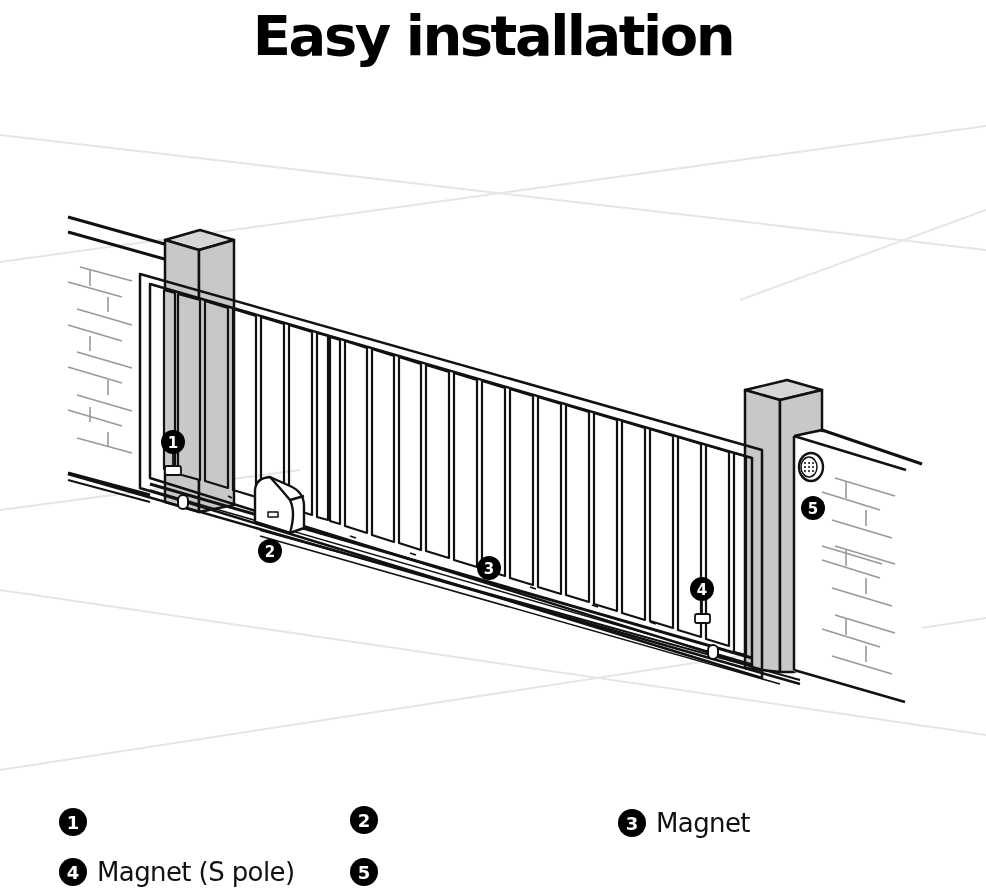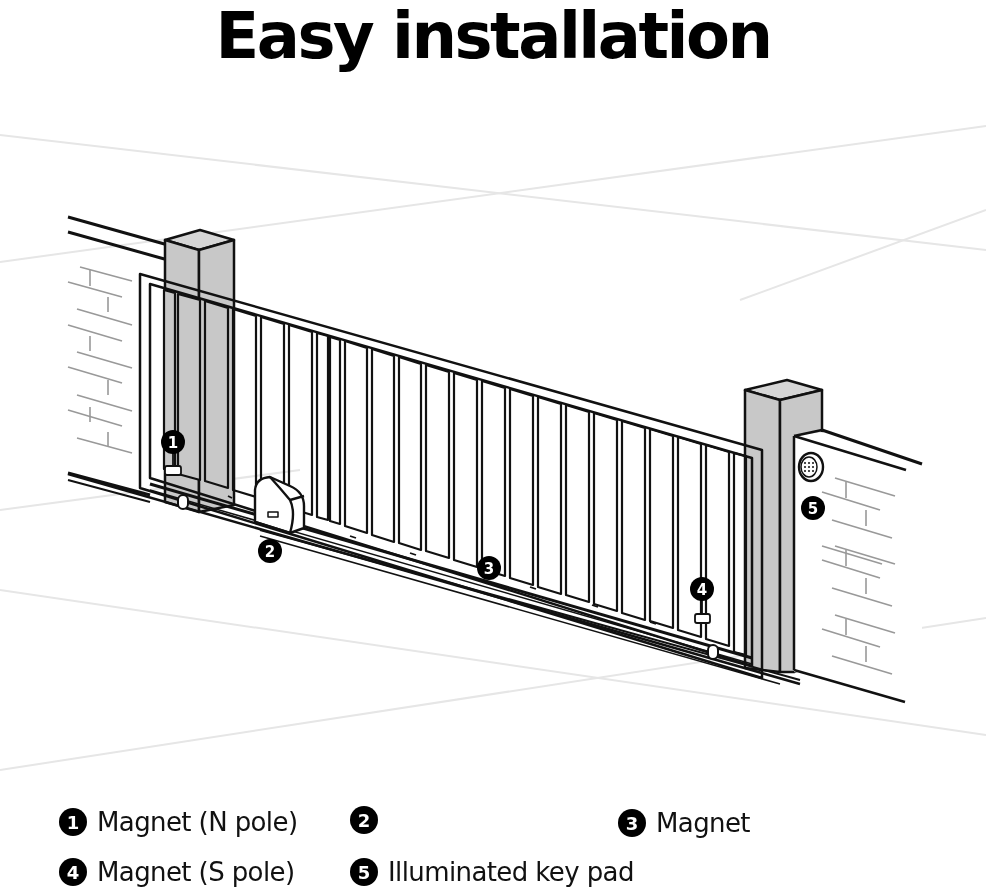--- a/index.html
+++ b/index.html
@@ -1,20 +1,20 @@
 <!DOCTYPE html>
 <html><head>
   <meta charset="utf-8">
   <style>
     html, body { margin: 0; padding: 0; background: #ffffff; }
     body { width: 986px; height: 894px; position: relative; overflow: hidden; font-family: "DejaVu Sans", sans-serif; }
     .title {
       position: absolute; left: 0; top: 0; width: 986px; height: 80px;
       text-align: center; font-family: "DejaVu Sans", sans-serif; font-weight: bold;
-      font-size: 64px; line-height: 72px; letter-spacing: -2.5px; color: #000;
+      font-size: 56px; line-height: 72px; letter-spacing: -2.5px; color: #000;
     }
     svg.diagram { position: absolute; left: 0; top: 0; }
     .legend-item { position: absolute; display: flex; align-items: center; height: 40px; }
     .legend-badge {
       width: 28px; height: 28px; border-radius: 50%; background: #000; color: #fff;
       font-family: "DejaVu Sans", sans-serif; font-weight: bold; font-size: 18px;
       display: flex; align-items: center; justify-content: center; margin-right: 10px; flex: none;
     }
     .legend-label {
       font-family: "DejaVu Sans", sans-serif; font-size: 26px; color: #111; letter-spacing: -0.6px; white-space: nowrap;
@@ -201,30 +201,28 @@
   </g>
   <g>
     <circle cx="813" cy="508" r="12" fill="#000"></circle>
     <text class="marker-text" x="813" y="514" text-anchor="middle">5</text>
   </g>
 </svg>
 
 <div>
   <div class="legend-item" style="left:59px; top:802px;">
     <span class="legend-badge">1</span>
-    <span class="legend-label">Magnet (N pole)</span>
   </div>
   <div class="legend-item" style="left:350px; top:800px;">
     <span class="legend-badge">2</span>
   </div>
   <div class="legend-item" style="left:618px; top:803px;">
     <span class="legend-badge">3</span>
     <span class="legend-label">Magnet</span>
   </div>
   <div class="legend-item" style="left:59px; top:852px;">
     <span class="legend-badge">4</span>
     <span class="legend-label">Magnet (S pole)</span>
   </div>
   <div class="legend-item" style="left:350px; top:852px;">
     <span class="legend-badge">5</span>
-    <span class="legend-label">Illuminated key pad</span>
   </div>
 </div>
 
 </body></html>

